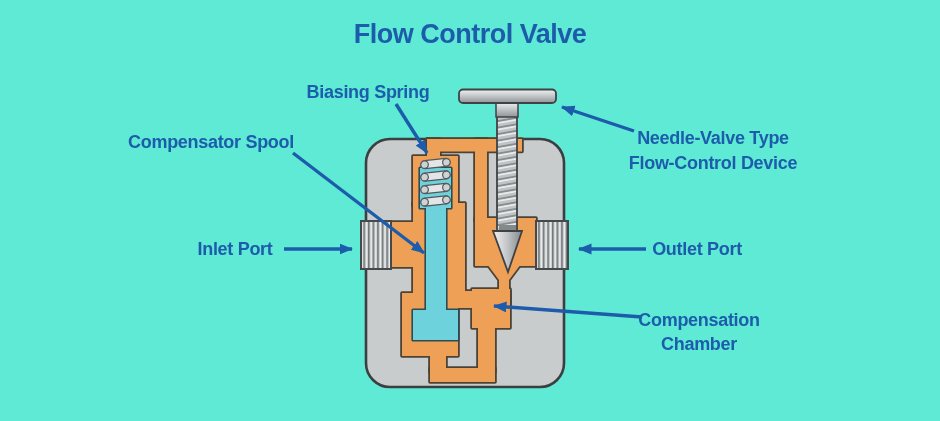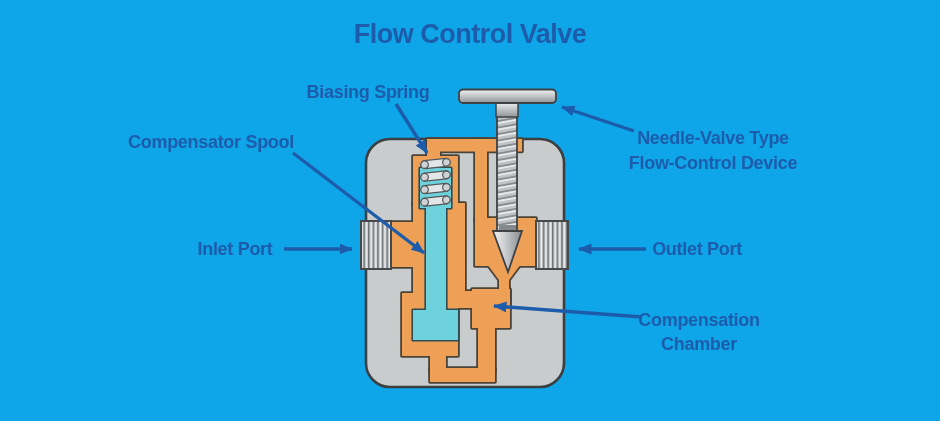--- a/index.html
+++ b/index.html
@@ -3,21 +3,21 @@
 <meta charset="utf-8">
 <style>
   :root{
     --accent-blue:#1d5cab;
     --passage-orange:#efa057;
     --spool-cyan:#6ed2dd;
     --body-gray:#c9cccc;
     --outline-dark:#3b3f42;
   }
   html,body{margin:0;padding:0;background:#ffffff;}
-  .stage{width:940px;height:421px;position:relative;background:#0ea5e9;overflow:hidden;text-decoration:underline;}
+  .stage{width:940px;height:421px;position:relative;background:#5eead4;overflow:hidden;text-decoration:underline;}
   svg{display:block;}
   text{font-family:"Liberation Sans",sans-serif;font-weight:bold;fill:var(--accent-blue);}
   .title-text{font-size:27px;letter-spacing:-0.5px;}
   .label-text{font-size:18px;letter-spacing:-0.3px;}
   .arrow-line{stroke:var(--accent-blue);stroke-width:3.4;fill:none;}
   #arrowHead path{fill:var(--accent-blue);}
   #orangeOutline{fill:#4c4337;stroke:#4c4337;stroke-width:3.6;stroke-linejoin:round;}
   #orangeFill{fill:var(--passage-orange);}
   #cyanOutline{fill:#2f4a50;stroke:#2f4a50;stroke-width:3.2;stroke-linejoin:round;}
   #cyanFill{fill:var(--spool-cyan);}

